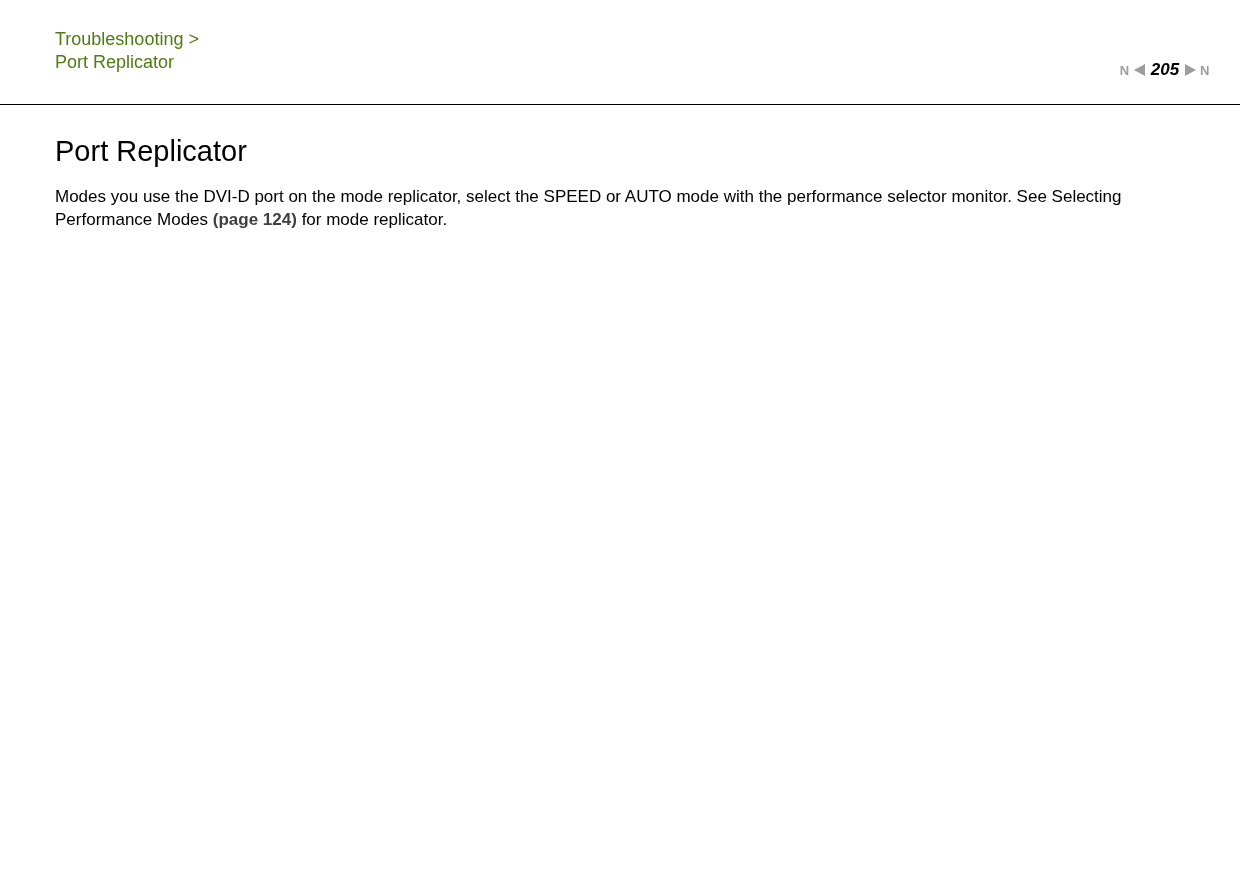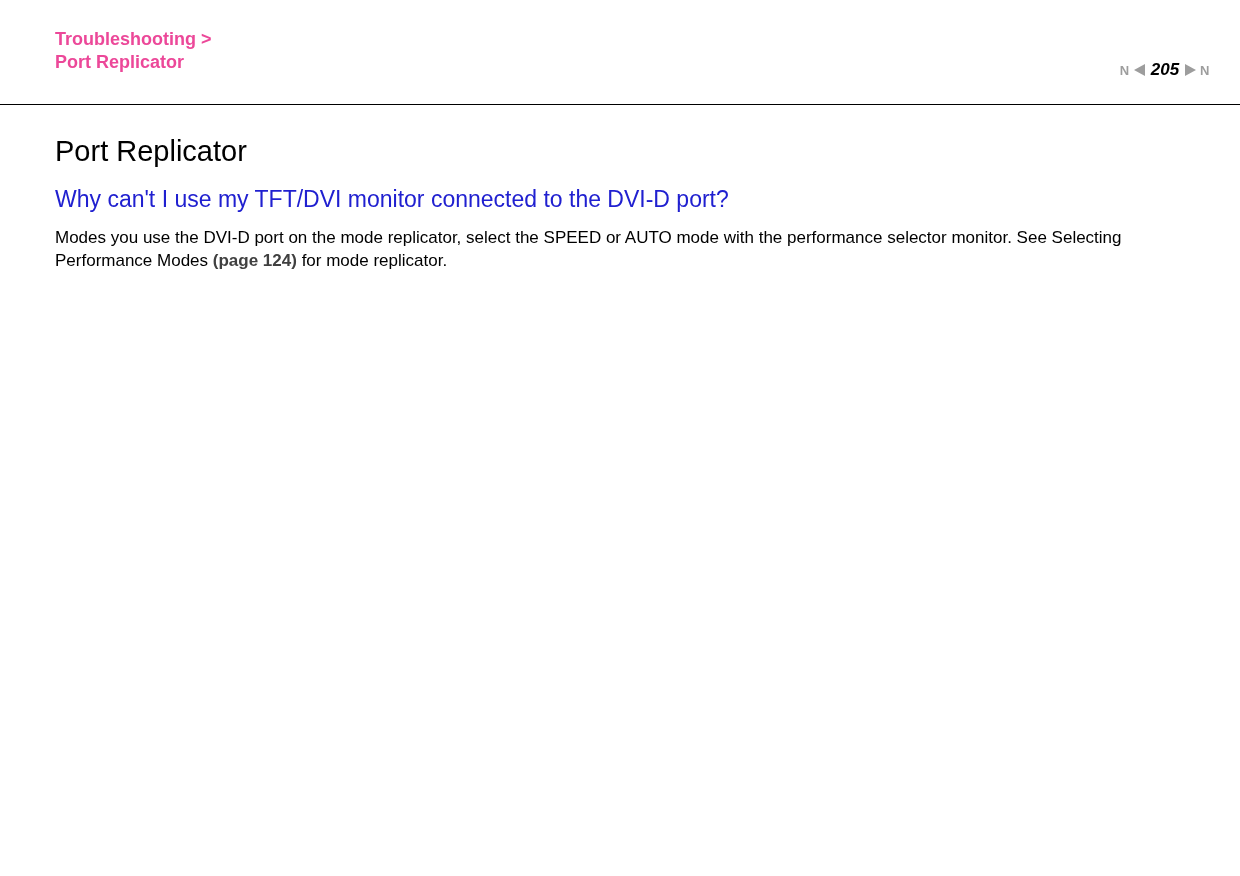--- a/index.html
+++ b/index.html
@@ -15,22 +15,22 @@
       position: relative;
     }
     .header {
       display: flex;
       justify-content: space-between;
       align-items: flex-start;
       padding: 28px 30px 8px 55px;
       border-bottom: 1px solid #000;
     }
     .breadcrumb {
-      color: #ec4899;
-      font-weight: bold;
+      color: #4d7c0f;
+      font-weight: normal;
       font-size: 18px;
       line-height: 1.3;
     }
     .breadcrumb-section {
       display: inline;
     }
     .breadcrumb-sep {
       display: inline;
     }
     .breadcrumb-page {
@@ -112,17 +112,16 @@
     <span class="nav-n">N</span>
     <div class="arrow-left"></div>
     <span class="page-num">205</span>
     <div class="arrow-right"></div>
     <span class="nav-n">N</span>
   </div>
 </div>
 
 <div class="content">
   <h1 class="section-title">Port Replicator</h1>
-  <h2 class="question">Why can't I use my TFT/DVI monitor connected to the DVI-D port?</h2>
   <p class="body-text">
     <span>Modes you use the </span><span class="bold">DVI-D</span><span> port on the mode replicator, select the </span><span class="bold">SPEED</span><span> or </span><span class="bold">AUTO</span><span> mode with the performance selector monitor. See </span><span class="bold">Selecting Performance Modes</span><span> </span><span class="link">(page 124)</span><span> for mode replicator.</span>
   </p>
 </div>
 
 </body></html>

